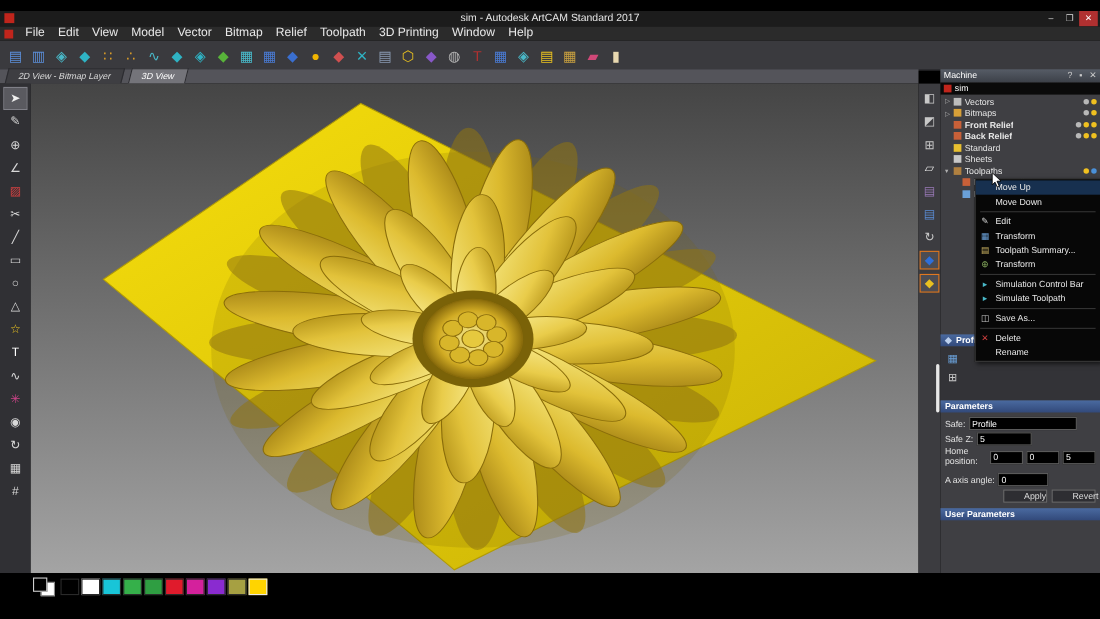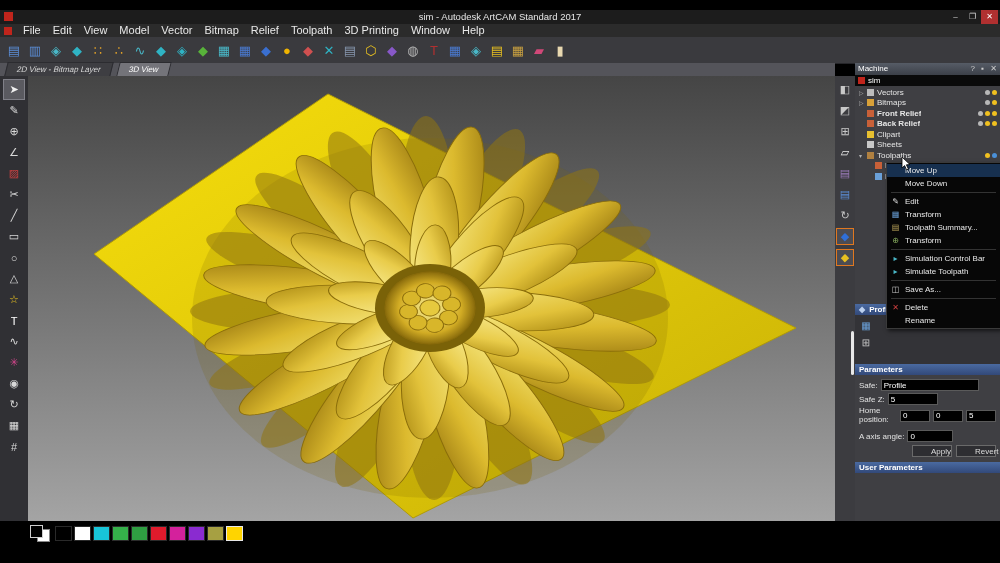--- a/index.html
+++ b/index.html
@@ -444,21 +444,21 @@
           <span class="tl" style="font-weight: bold;">Back Relief</span>
           <span class="tt">
             <span class="dot" style="background: rgb(184, 184, 184);"></span>
             <span class="dot" style="background: rgb(240, 192, 32);"></span>
             <span class="dot" style="background: rgb(240, 192, 32);"></span>
           </span>
         </div>
         <div class="tree-row">
           <span class="tw"></span>
           <span class="ti" style="background: rgb(232, 192, 48);"></span>
-          <span class="tl">Clipart</span>
+          <span class="tl">Standard</span>
           <span class="tt"></span>
         </div>
         <div class="tree-row">
           <span class="tw"></span>
           <span class="ti" style="background: rgb(200, 200, 200);"></span>
           <span class="tl">Sheets</span>
           <span class="tt"></span>
         </div>
         <div class="tree-row">
           <span class="tw">▾</span>

